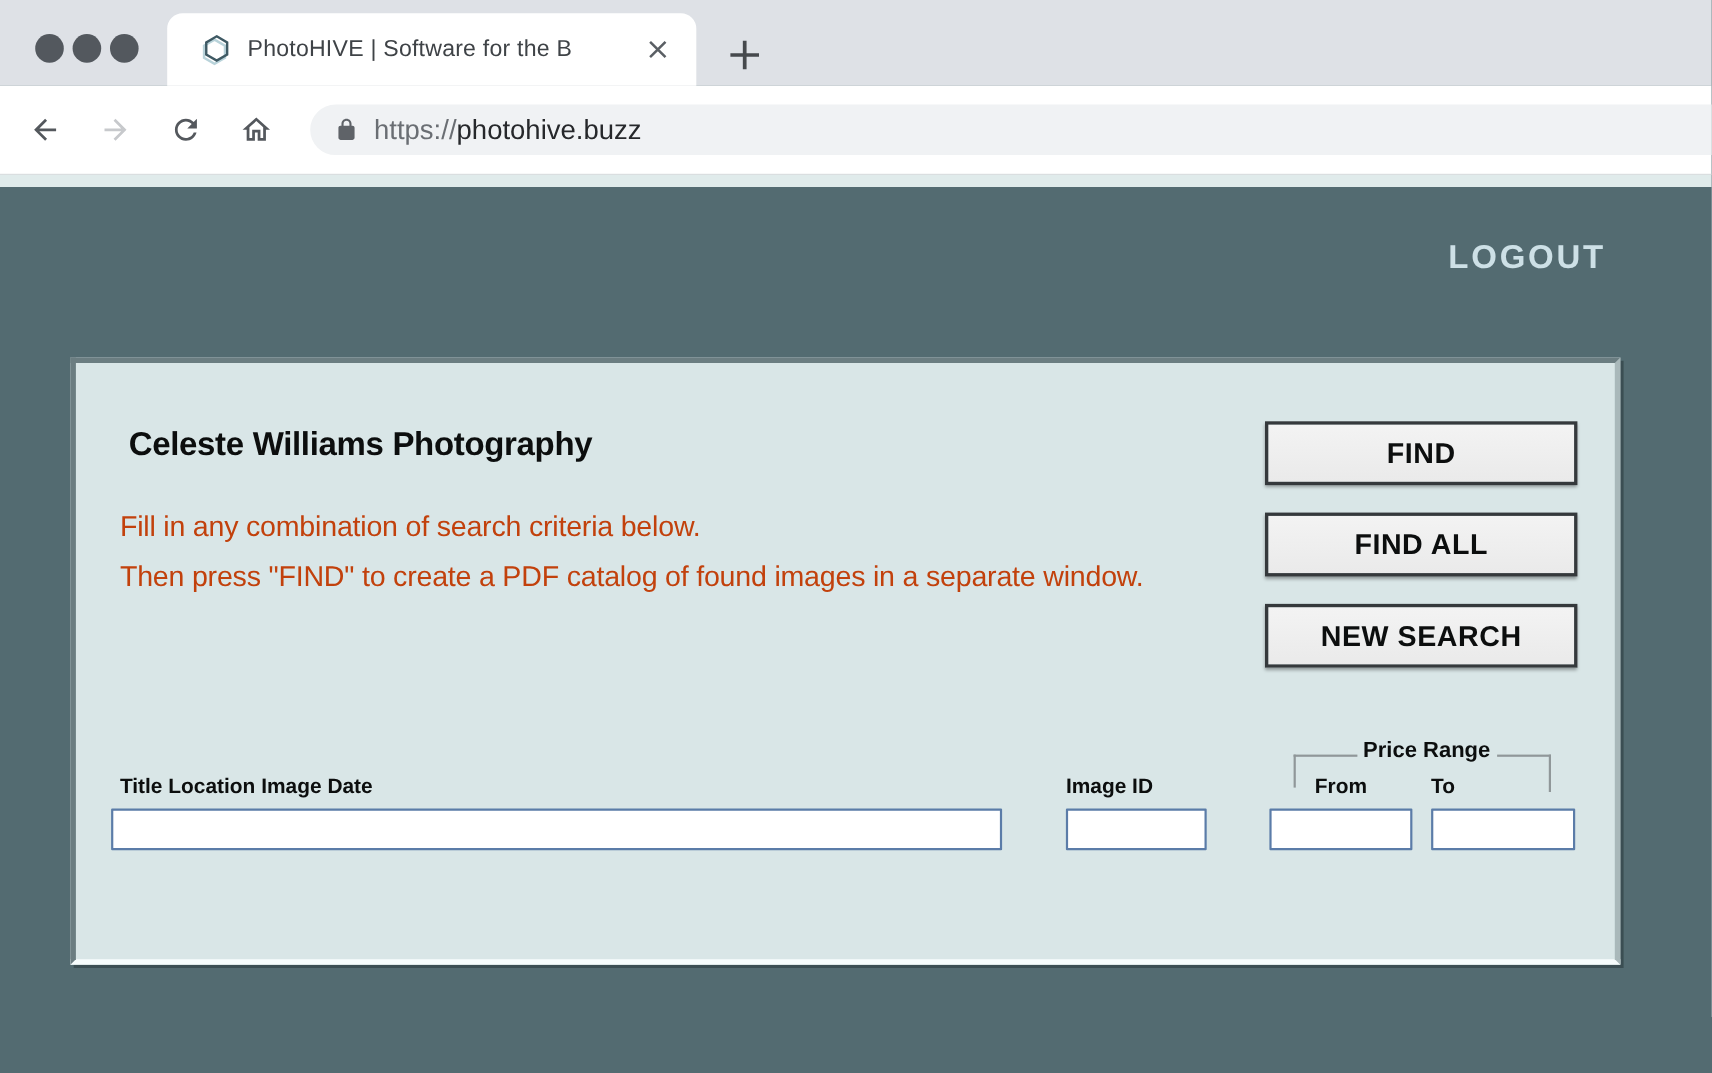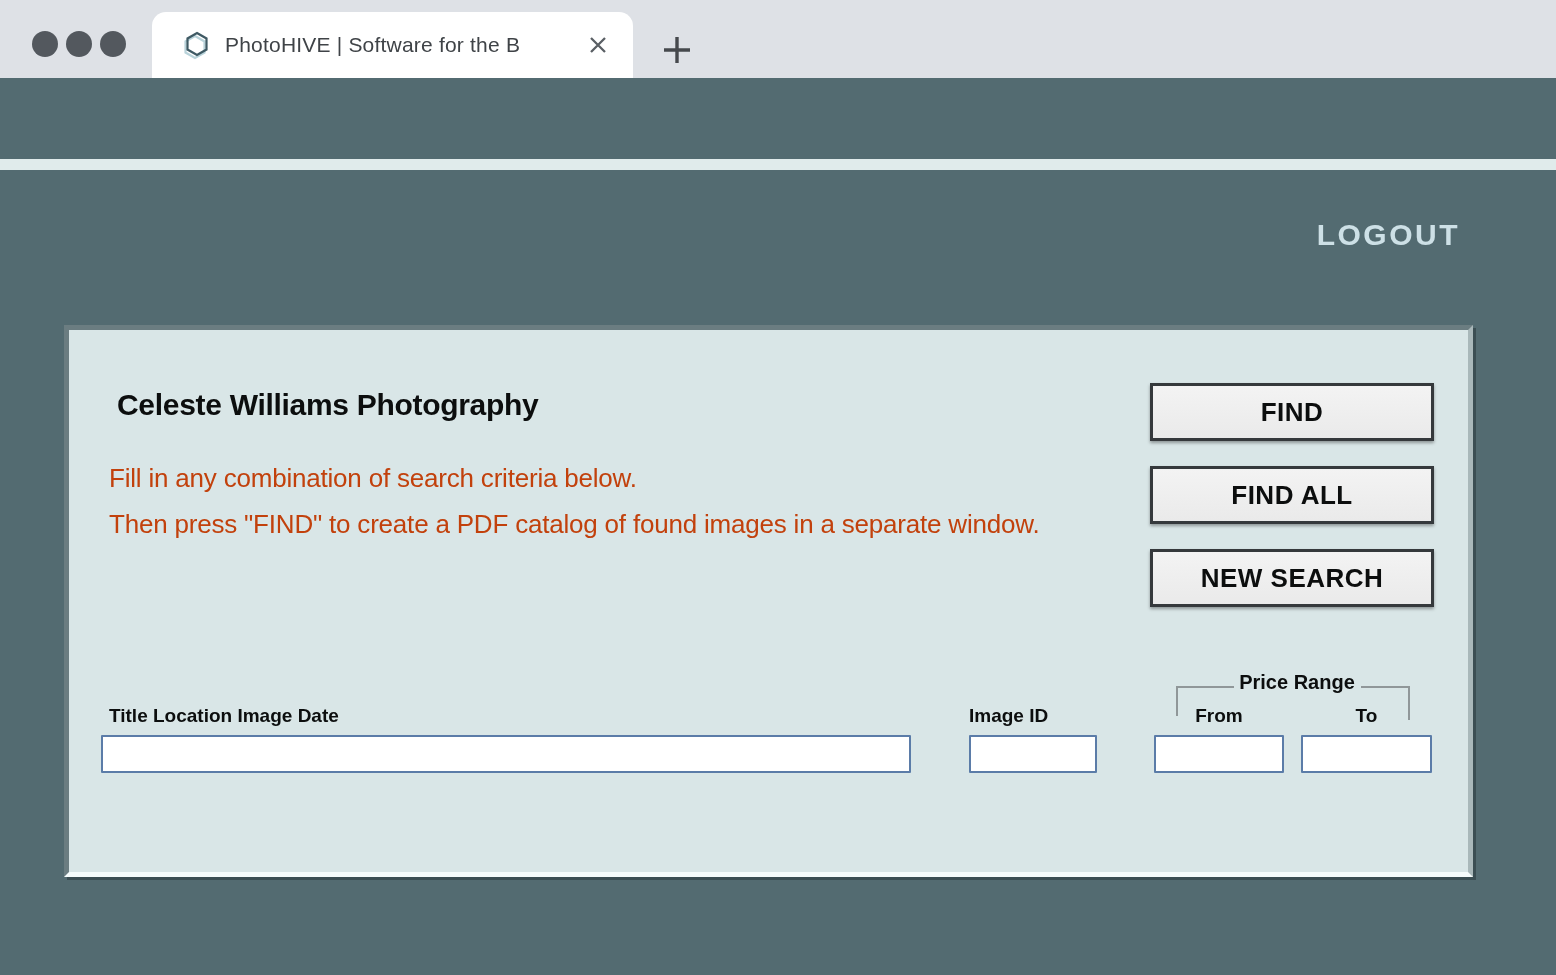--- a/index.html
+++ b/index.html
@@ -59,21 +59,21 @@
   .action-btn{position:absolute;left:1081px;width:284px;height:58px;
               background:linear-gradient(#f3f3f3,#eaeaea);border:3px solid #35393c;
               font-family:inherit;font-size:26px;font-weight:bold;color:#0c0e0e;letter-spacing:0.5px;
               box-shadow:0 2px 3px rgba(0,0,0,.35);cursor:pointer;padding:0;}
   .btn-find{top:53px;} .btn-findall{top:136px;} .btn-newsearch{top:219px;}
 
   .form-label{position:absolute;font-size:19px;font-weight:bold;color:#0c0e0e;}
   .lbl-title{left:40px;top:375px;}
   .lbl-imageid{left:900px;top:375px;width:128px;text-align:left;}
   .lbl-from{left:1085px;top:375px;width:130px;text-align:center;}
-  .lbl-to{left:1232px;top:375px;width:131px;text-align:center;}
+  .lbl-to{left:1232px;top:375px;width:131px;text-align:left;}
   .lbl-pricerange{left:1148px;top:341px;width:160px;text-align:center;font-size:20px;}
 
   .bracket{position:absolute;top:356px;}
   .bracket-left{left:1107px;width:58px;height:30px;border-top:2px solid #909799;border-left:2px solid #909799;}
   .bracket-right{left:1292px;width:49px;height:34px;border-top:2px solid #909799;border-right:2px solid #909799;}
 
   .txt-input{position:absolute;top:405px;height:38px;border:2px solid var(--input-border);
              background:#ffffff;font-size:20px;padding:0 8px;border-radius:1px;}
   .in-title{left:32px;width:810px;}
   .in-imageid{left:900px;width:128px;}
@@ -102,20 +102,41 @@
       <svg class="tab-close" width="22" height="22" viewBox="0 0 22 22">
         <path d="M4 4 L18 18 M18 4 L4 18" stroke="#5a5f64" stroke-width="2.3" fill="none"></path>
       </svg>
     </div>
 
     <svg class="newtab-btn" width="30" height="30" viewBox="0 0 30 30">
       <path d="M15 2 V28 M2 15 H28" stroke="#46494d" stroke-width="3.4" fill="none"></path>
     </svg>
   </div>
 
+  <div class="toolbar">
+    <svg class="nav-icon" viewBox="0 0 24 24">
+      <path d="M20 11H7.83l5.59-5.59L12 4l-8 8 8 8 1.41-1.41L7.83 13H20v-2z" fill="#54585d"></path>
+    </svg>
+    <svg class="nav-icon" viewBox="0 0 24 24">
+      <path d="M12 4l-1.41 1.41L16.17 11H4v2h12.17l-5.58 5.59L12 20l8-8z" fill="#c7c9cc"></path>
+    </svg>
+    <svg class="nav-icon" viewBox="0 0 24 24">
+      <path d="M17.65 6.35C16.2 4.9 14.21 4 12 4c-4.42 0-7.99 3.58-8 8s3.57 8 8 8c3.73 0 6.84-2.55 7.73-6h-2.08c-.82 2.33-3.04 4-5.65 4-3.31 0-6-2.69-6-6s2.69-6 6-6c1.66 0 3.14.69 4.22 1.78L13 11h7V4l-2.35 2.35z" fill="#54585d"></path>
+    </svg>
+    <svg class="nav-icon" viewBox="0 0 24 24">
+      <path d="M12 5.69l5 4.5V18h-2v-6H9v6H7v-7.81l5-4.5M12 3L2 12h3v8h6v-6h2v6h6v-8h3L12 3z" fill="#54585d"></path>
+    </svg>
+
+    <div class="addressbar">
+      <svg class="lock" viewBox="0 0 24 24">
+        <path d="M18 8h-1V6c0-2.76-2.24-5-5-5S7 3.24 7 6v2H6c-1.1 0-2 .9-2 2v10c0 1.1.9 2 2 2h12c1.1 0 2-.9 2-2V10c0-1.1-.9-2-2-2zm-3.1 0H9.1V6c0-1.6 1.3-2.9 2.9-2.9s2.9 1.3 2.9 2.9v2z" fill="#5f6368"></path>
+      </svg>
+      <span class="url"><span class="url-scheme">https://</span><span class="url-host">photohive.buzz</span></span>
+    </div>
+  </div>
 
   <div class="page-strip"></div>
 
   <div class="page">
     <div class="logout">LOGOUT</div>
 
     <div class="panel">
       <div class="panel-heading">Celeste Williams Photography</div>
       <div class="panel-line line1">Fill in any combination of search criteria below.</div>
       <div class="panel-line line2">Then press "FIND" to create a PDF catalog of found images in a separate window.</div>

